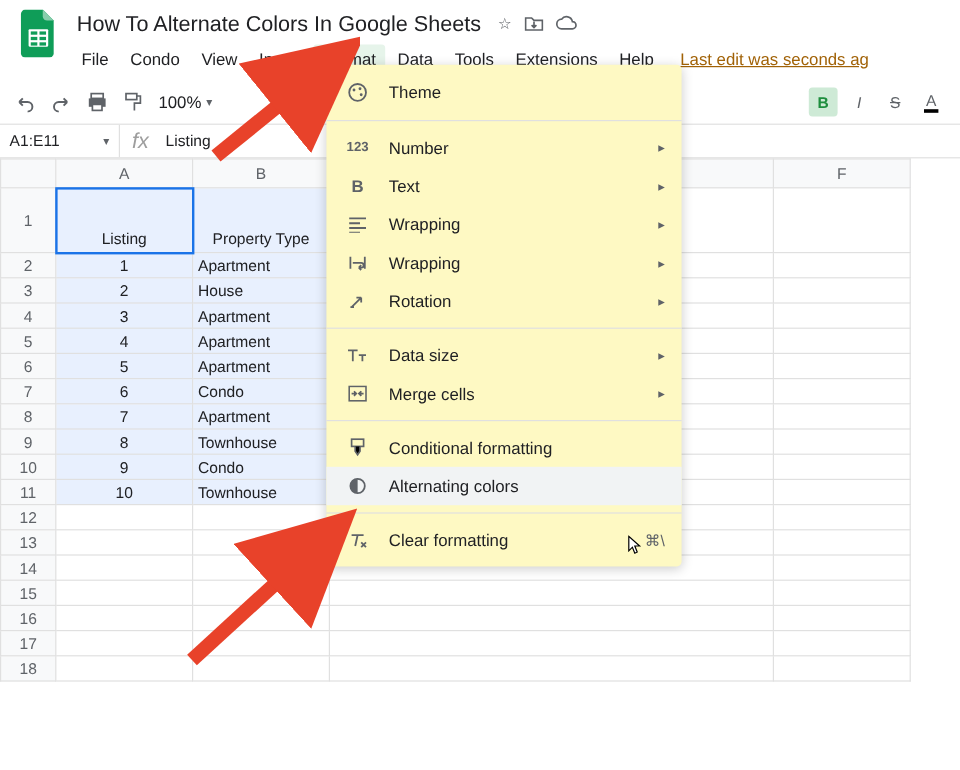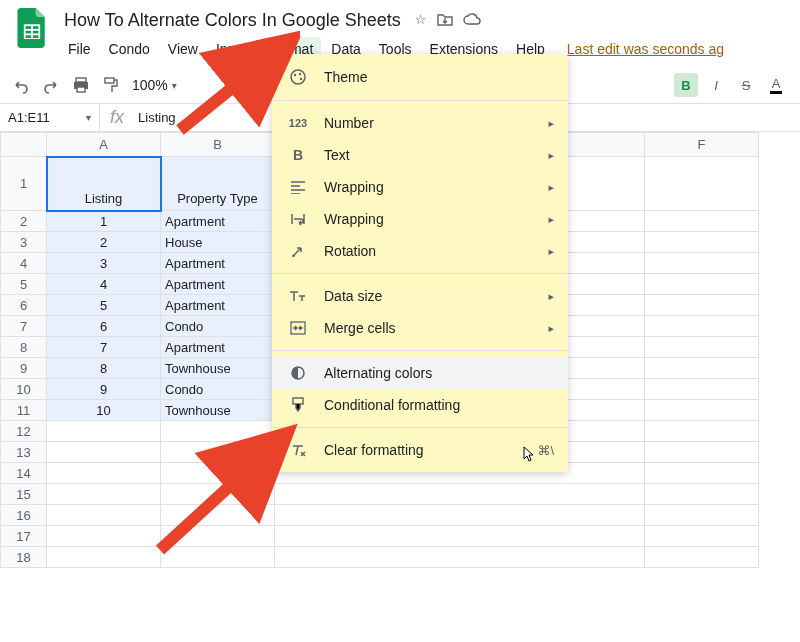--- a/index.html
+++ b/index.html
@@ -360,37 +360,37 @@
     <span class="dd-icon">
         <svg width="16" height="14" viewBox="0 0 16 14">
           <rect x="1" y="1" width="14" height="12" fill="none" stroke="#5f6368" stroke-width="1.3"></rect>
           <path stroke="#5f6368" stroke-width="1.3" d="M3 7h4m-2-2l2 2-2 2M13 7H9m2-2L9 7l2 2"></path>
         </svg>
       </span>
     <span>Merge cells</span>
       <span class="dd-arrow">▸</span>
   </div>
   <div class="dd-sep"></div>
+  <div class="dd-item">
+    <span class="dd-icon">
+        <svg width="14" height="16" viewBox="0 0 14 16">
+          <rect x="2" y="1" width="10" height="6" fill="none" stroke="#5f6368" stroke-width="1.4"></rect>
+          <path stroke="#5f6368" stroke-width="1.4" d="M5 7v4l2 3 2-3V7"></path>
+        </svg>
+      </span>
+    <span>Conditional formatting</span>
+  </div>
   <div class="dd-item hover">
     <span class="dd-icon">
         <svg width="16" height="16" viewBox="0 0 16 16">
           <circle cx="8" cy="8" r="6" fill="none" stroke="#5f6368" stroke-width="1.5"></circle>
           <path fill="#5f6368" d="M8 2a6 6 0 000 12z"></path>
         </svg>
       </span>
     <span>Alternating colors</span>
-  </div>
-  <div class="dd-item">
-    <span class="dd-icon">
-        <svg width="14" height="16" viewBox="0 0 14 16">
-          <rect x="2" y="1" width="10" height="6" fill="none" stroke="#5f6368" stroke-width="1.4"></rect>
-          <path stroke="#5f6368" stroke-width="1.4" d="M5 7v4l2 3 2-3V7"></path>
-        </svg>
-      </span>
-    <span>Conditional formatting</span>
   </div>
   <div class="dd-sep"></div>
   <div class="dd-item">
     <span class="dd-icon">
         <svg width="16" height="16" viewBox="0 0 16 16">
           <path stroke="#5f6368" stroke-width="1.5" d="M3 4h10M8 4l-2 9M11 10l4 4m0-4l-4 4"></path>
         </svg>
       </span>
     <span>Clear formatting</span>
     <span class="dd-shortcut">⌘\</span>

